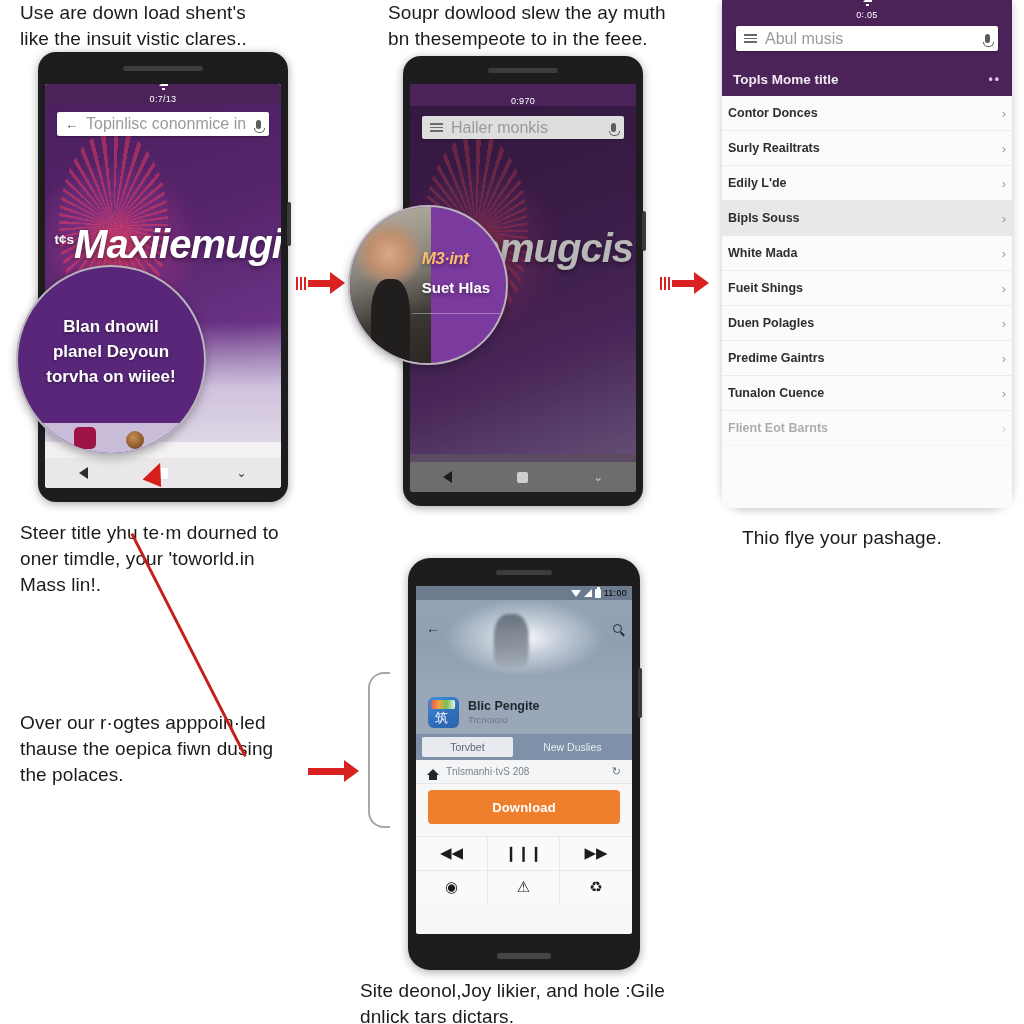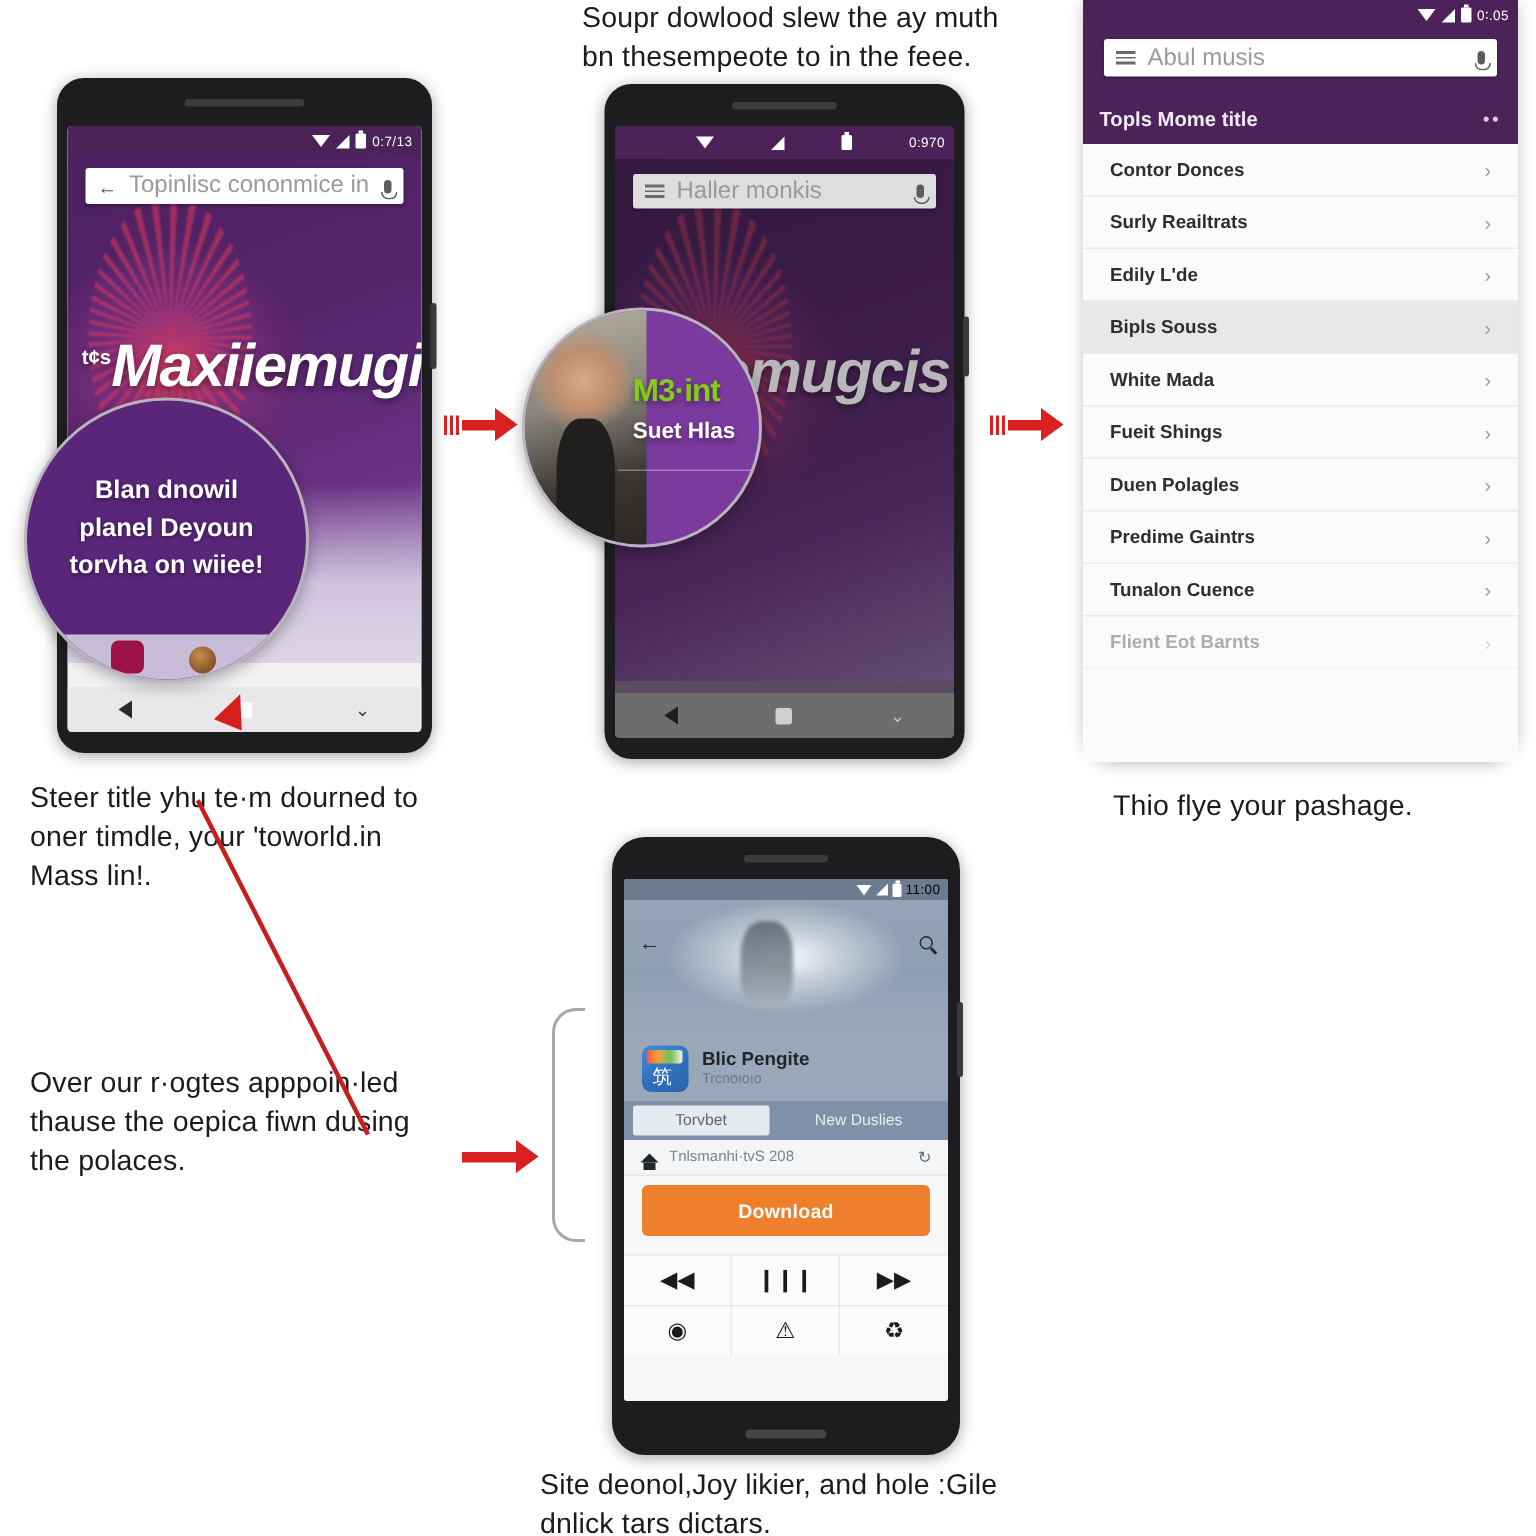--- a/index.html
+++ b/index.html
@@ -41,21 +41,21 @@
   .earpiece {
     position: absolute; left: 50%; transform: translateX(-50%);
     height: 5px; border-radius: 3px; background: #3c3c3e;
   }
 
   
   .statusbar {
     position: absolute; left: 0; right: 0; top: 0;
     display: flex; align-items: center; justify-content: flex-end;
     gap: 4px; padding: 0 6px;
-    font-size: 9px; color: #fff; font-family: "Liberation Sans", sans-serif;
+    font-size: 9px; color: #fff; font-family: "Liberation Sans", sans-serif; flex-direction: column;
   }
   .ic-wifi {
     width: 0; height: 0;
     border-left: 6px solid transparent; border-right: 6px solid transparent;
     border-top: 8px solid #fff;
   }
   .ic-signal {
     width: 0; height: 0;
     border-left: 9px solid transparent; border-bottom: 9px solid #fff;
   }
@@ -176,22 +176,22 @@
       radial-gradient(circle at 48% 30%, #d9a98b 0%, #c08f6e 16%, rgba(160,120,95,0) 30%),
       linear-gradient(165deg, #b8b2a5 0%, #8a857b 40%, #3a3733 72%, #2a2724 100%);
   }
   .callout-2 .photo::after {
     content: ""; position: absolute; left: 26%; top: 46%;
     width: 48%; height: 54%; border-radius: 40% 40% 0 0;
     background: #211f1d;
   }
   .callout-2 .ov-title {
     position: absolute; left: 46%; top: 27%;
-    color: #84cc16; font-weight: bold; 
-    font-size: 21px; letter-spacing: -.6px; white-space: nowrap;
+    color: #fdba74; font-weight: bold; font-style: italic;
+    font-size: 17px; letter-spacing: -.6px; white-space: nowrap;
     text-shadow: 0 2px 4px rgba(0,0,0,.4);
   }
   .callout-2 .ov-sub {
     position: absolute; left: 46%; top: 46%;
     color: #fff; font-weight: bold;
     font-size: 15px; white-space: nowrap;
     text-shadow: 0 2px 4px rgba(0,0,0,.4);
   }
   .callout-2 .ov-rule {
     position: absolute; left: 40%; right: 2%; top: 68%;
@@ -203,21 +203,21 @@
   .list-header {
     position: absolute; left: 0; right: 0;
     display: flex; align-items: center; justify-content: space-between;
     padding: 0 11px; background: #4b2359; color: #efe9f2;
     font-size: 13.5px; font-weight: bold;
   }
   .dots { letter-spacing: 2px; font-size: 12px; color: #d8cde0; }
   .list { position: absolute; left: 0; right: 0; background: #fbfbfb; overflow: hidden; }
   .list-row {
     display: flex; align-items: center; justify-content: space-between;
-    padding: 0 18px; height: 35px;
+    padding: 0 6px; height: 35px;
     border-bottom: 1px solid #eceaec;
     font-size: 12.5px; color: #2e2e2e; font-weight: bold;
   }
   .list-row.alt { background: #e9e8e9; }
   .chev { color: #9c9c9c; font-size: 13px; font-weight: normal; }
 
   
   .p4-statusbar {
     position: absolute; left: 0; right: 0; top: 0; height: 14px;
     background: #6d7b8e;
@@ -338,20 +338,22 @@
   .bracket {
     position: absolute; border: 2.5px solid #a8a8a8;
     border-right: none; border-radius: 16px 0 0 16px;
   }
 </style>
 </head>
 <body>
 
 <div class="stage">
 
+  <div class="caption" style="left:20px; top:0px; width:320px; white-space:pre-line;">Use are down load shent's
+like the insuit vistic clares..</div>
 
   <div class="caption" style="left:388px; top:0px; width:300px; white-space:pre-line;">Soupr dowlood slew the ay muth
 bn thesempeote to in the feee.</div>
 
   <div class="caption" style="left:20px; top:520px; width:310px; white-space:pre-line;">Steer title yhu te·m dourned to
 oner timdle, your 'toworld.in
 Mass lin!.</div>
 
   <div class="caption" style="left:20px; top:710px; width:300px; white-space:pre-line;">Over our r·ogtes apppoin·led
 thause the oepica fiwn dusing

